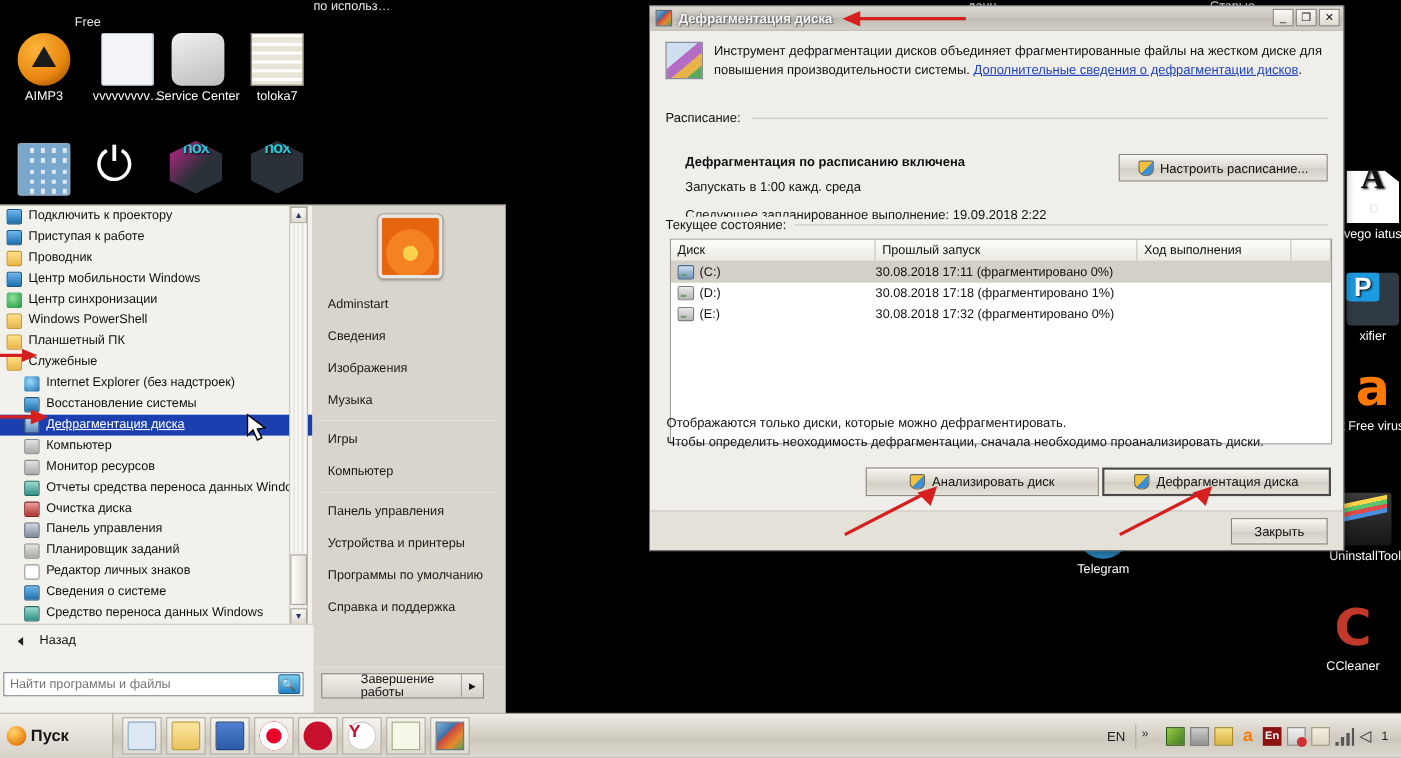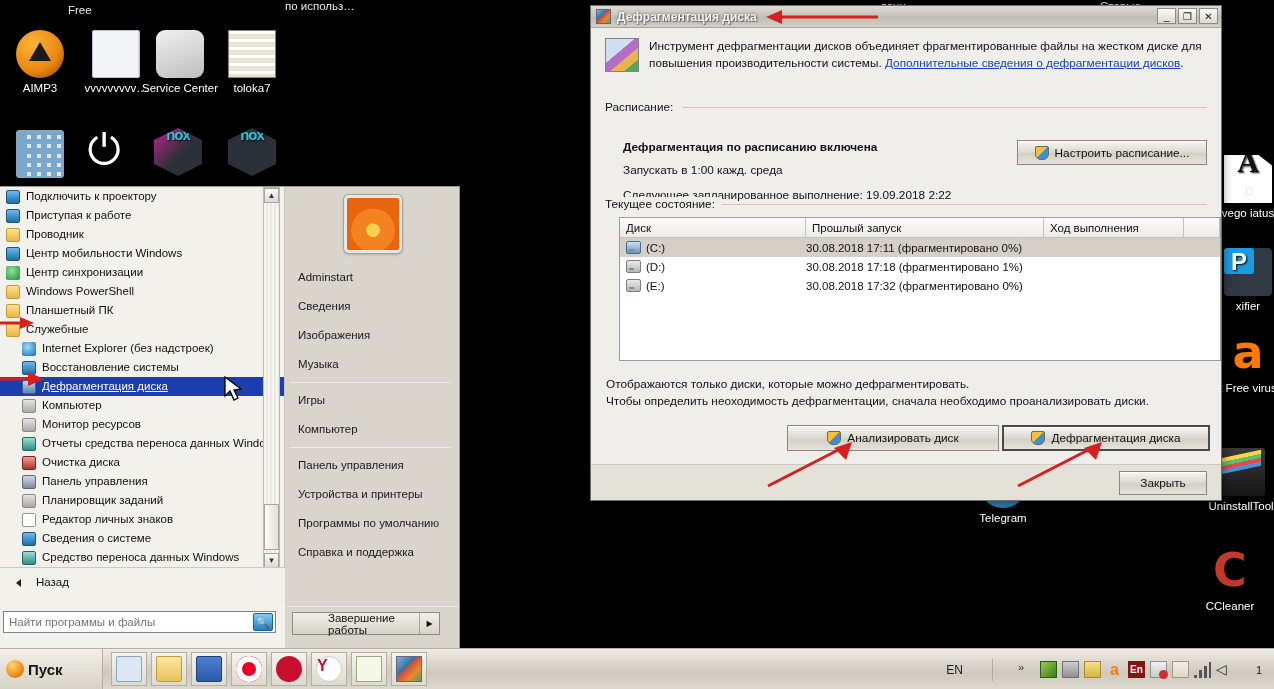--- a/index.html
+++ b/index.html
@@ -343,21 +343,21 @@
   .ql-btn .g { width: 26px; height: 26px; display:block; }
   .g-calc { background:#dbe7f3; border:1px solid #8ba5bd; border-radius:2px; }
   .g-folder { background: linear-gradient(#ffe6a0,#e8c25e); border:1px solid #c39b35; border-radius:2px 2px 3px 3px; }
   .g-floppy { background: linear-gradient(#4f7fd0,#2a5aa8); border:1px solid #1d427c; border-radius:2px; }
   .g-opera { border-radius:50%; background:#e8002a; box-shadow: inset 0 0 0 6px #ffffff, inset 0 0 0 9px #e8002a; }
   .g-abbyy { border-radius:50%; background:#c8102e; }
   .g-yandex { border-radius:50%; background:#fff; border:1px solid #ccc; color:#c8102e; font-weight:bold; font-size:16px; display:flex;align-items:center;justify-content:center; }
   .g-notepad { background:#f5f8e8; border:1px solid #9aa87e; }
   .g-defrag { background: linear-gradient(135deg,#7fb3e0,#3a6f9e 40%, #c44 41%, #e58a2b 70%, #57a05a); border:1px solid #5a6a7a; }
 
-  #tray { position: absolute; right: 4px; top: 0; height: 41px; display: flex; align-items: center; gap: 23px; }
+  #tray { position: absolute; right: 4px; top: 0; height: 41px; display: flex; align-items: center; gap: 3px; }
   #tray .lang { font-size: 12px; color: #1a1a1a; margin-right: 4px; }
   #tray .divider { width: 1px; height: 22px; background: #b0aca2; margin: 0 2px; }
   .tray-ico { width: 17px; height: 17px; display:block; }
   .t-chev { color:#333; font-size: 11px; }
   .t-green { background: linear-gradient(135deg,#9acb4a,#3d7a1c); border:1px solid #2f5c14; }
   .t-grey  { background: linear-gradient(#cfcfcf,#8f8f8f); border:1px solid #6f6f6f; }
   .t-clip  { background: linear-gradient(#f6e08a,#d9b43f); border:1px solid #a98a2c; }
   .t-avast { background:transparent; color:#ff7800; font-weight:bold; font-size:16px; line-height:17px; text-align:center; }
   .t-en    { background:#8c1111; color:#fff; font-size:10px; font-weight:bold; text-align:center; line-height:17px; }
   .t-net   { background: linear-gradient(#f2f2f2,#c9c9c9); border:1px solid #8f8f8f; position:relative; }
@@ -374,21 +374,21 @@
   #clock { font-size: 11px; color: #1a1a1a; width: 14px; overflow:hidden; }
 
   
   .arrow { position: absolute; pointer-events: none; }
 </style>
 </head>
 <body>
 
 <div id="screen">
 
-  <div class="cut-top" style="left:68px;top:4px;width:60px;">Free</div>
+  <div class="cut-top" style="left:68px;top:15px;width:60px;">Free</div>
   <div class="cut-top" style="left:285px;top:0;width:90px;">по использ…</div>
   <div class="cut-top" style="left:880px;top:0;width:60px;">данн…</div>
   <div class="cut-top" style="left:1100px;top:0;width:70px;">Старые</div>
 
   <div class="desk-icon" style="left:2px;top:30px;">
     <span class="glyph ic-aimp"></span>
     <span class="cap">AIMP3</span>
   </div>
   <div class="desk-icon" style="left:78px;top:30px;">
     <span class="glyph ic-doc"></span>
@@ -544,21 +544,21 @@
         <div id="btn-sched" class="winbtn">
           <span class="shield"></span>
           <span>Настроить расписание...</span>
         </div>
       </div>
 
       <div class="sec-label" style="left:14px;top:169px;">Текущее состояние:</div>
       <div class="sec-rule" style="left:112px;top:176px;right:14px;"></div>
     </div>
 
-    <div id="listwrap" style="left:28px;top:211px;width:602px;height:144px;">
+    <div id="listwrap" style="left:18px;top:211px;width:602px;height:187px;">
       <div id="lhead">
         <span class="hc" style="width:186px;">Диск</span>
         <span class="hc" style="width:238px;">Прошлый запуск</span>
         <span class="hc" style="width:140px;">Ход выполнения</span>
         <span class="hc" style="flex:1;"></span>
       </div>
       <div id="lrows">
           <div class="lrow sel">
             <span class="c-disk">
               <span class="drvico sys"></span>

